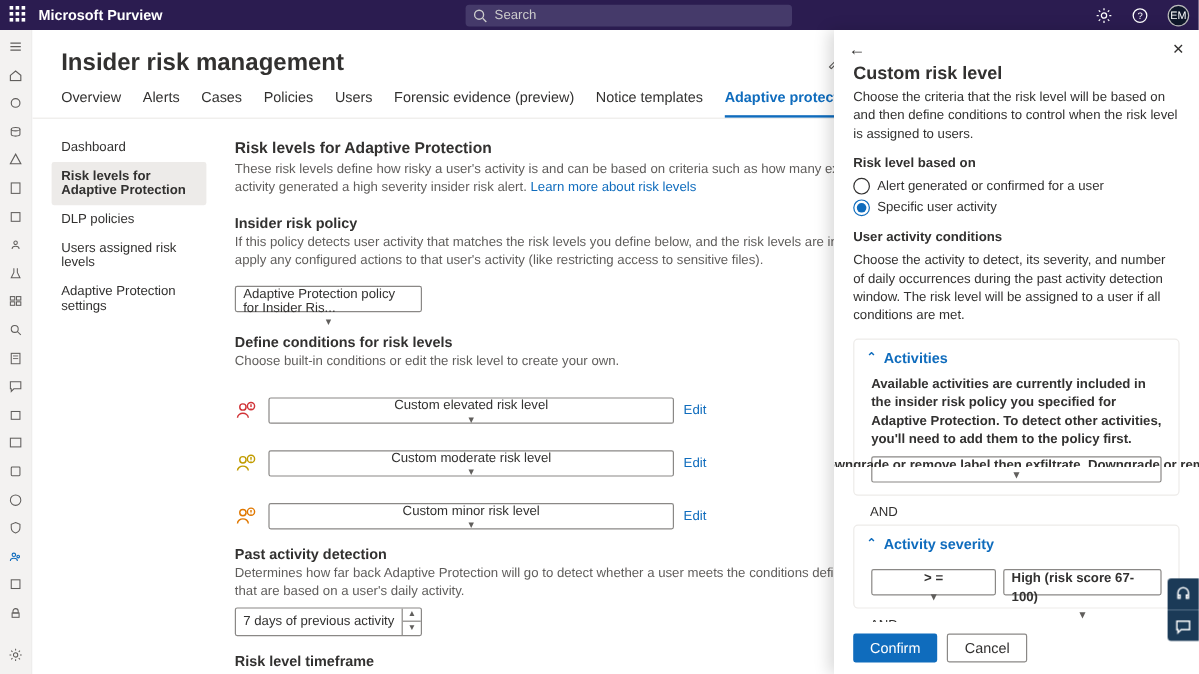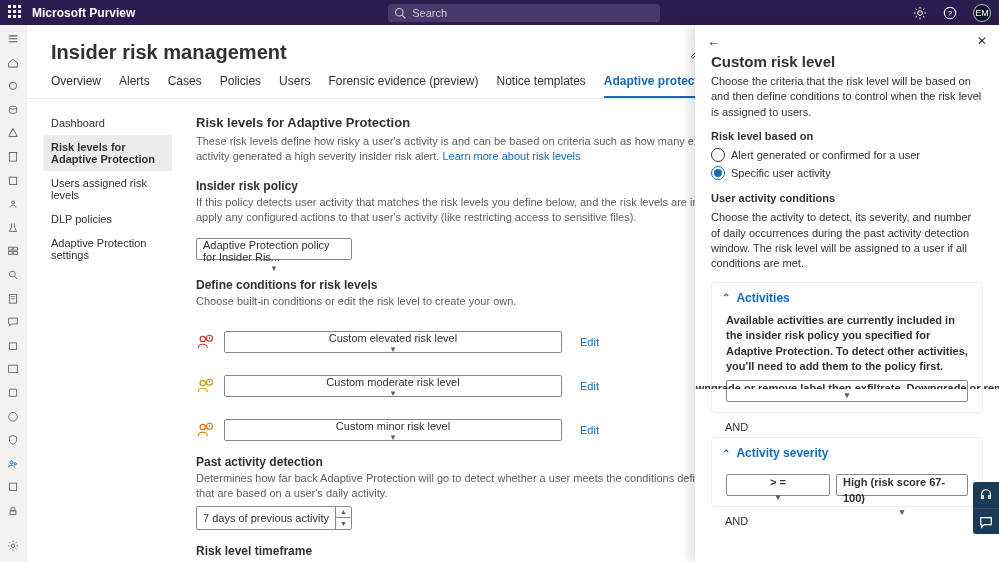--- a/index.html
+++ b/index.html
@@ -48,21 +48,21 @@
   .section-title { font-size: 12px; font-weight: 600; margin-top: 14px; margin-bottom: 2px; }
 
   .combo { border: 1px solid #8a8886; background: #fff; height: 22px; display: flex; align-items: center; padding: 0 6px; font-size: 11px; color: #323130; justify-content: space-between; border-radius: 2px; flex-direction: column; }
   .combo .chev { font-size: 9px; color: #605e5c; }
   .combo.small { width: 156px; }
 
   .risk-row { display: flex; align-items: flex-start; gap: 10px; margin-bottom: 8px; text-align: right; }
   .risk-icon { width: 18px; height: 18px; flex-shrink: 0; margin-top: 16px;}
   .risk-body { flex: 1; }
   .risk-label { font-size: 11px; color: #323130; margin-bottom: 2px; }
-  .risk-combo-row { display: flex; align-items: center; gap: 18px; }
+  .risk-combo-row { display: flex; align-items: center; gap: 8px; }
   .risk-combo-row .combo { width: 338px; }
   .edit-link { color: #0f6cbd; font-size: 11px; cursor: pointer; }
 
   .spinner { display: flex; align-items: stretch; width: 156px; height: 24px; border: 1px solid #8a8886; border-radius: 2px; }
   .spinner .val { flex: 1; padding: 0 6px; display: flex; align-items: center; font-size: 11px; }
   .spinner .arrows { width: 16px; display: flex; flex-direction: column; border-left: 1px solid #8a8886; }
   .spinner .arrows div { flex: 1; display: flex; align-items: center; justify-content: center; font-size: 7px; color: #605e5c; cursor: pointer; }
   .spinner .arrows div:first-child { border-bottom: 1px solid #8a8886;}
   .btn { height: 24px; padding: 0 14px; border-radius: 2px; font-size: 12px; display: flex; align-items: center; cursor: pointer; border: none; }
   .btn.primary { background: #0f6cbd; color: #fff; }
@@ -262,22 +262,22 @@
     <div class="tab">Users</div>
     <div class="tab">Forensic evidence (preview)</div>
     <div class="tab">Notice templates</div>
     <div class="tab active">Adaptive protection (preview)</div>
   </div>
 
   <div class="body">
     <div class="sidenav">
       <div class="nav-item">Dashboard</div>
       <div class="nav-item sel">Risk levels for Adaptive Protection</div>
+      <div class="nav-item">DLP policies</div>
       <div class="nav-item">Users assigned risk levels</div>
-      <div class="nav-item">DLP policies</div>
       <div class="nav-item">Adaptive Protection settings</div>
     </div>
 
     <div class="form-area">
       <h3>Risk levels for Adaptive Protection</h3>
       <p><span>These risk levels define how risky a user's activity is and can be based on criteria such as how many exfiltration activities they performed or whether their activity generated a high severity insider risk alert. </span><a href="#">Learn more about risk levels</a></p>
 
       <div class="section-title">Insider risk policy</div>
       <p>If this policy detects user activity that matches the risk levels you define below, and the risk levels are included as a condition of a DLP policy, the DLP policy will apply any configured actions to that user's activity (like restricting access to sensitive files).</p>
       <div class="combo small">
@@ -421,20 +421,24 @@
           <div class="combo">
               <span>High (risk score 67-100)</span>
               <span class="chev">▾</span>
             </div>
         </div>
       </div>
     </div>
     <div class="and-label">AND</div>
 
   </div>
+  <div class="panel-footer">
+    <button class="btn primary">Confirm</button>
+    <button class="btn secondary">Cancel</button>
+  </div>
 </div>
 
 <div class="float-btns">
   <div class="fb">
     <svg width="14" height="14" viewBox="0 0 16 16">
         <path d="M3 9V7a5 5 0 0110 0v2M3 9v3h2V9H3zm10 0h-2v3h2V9z" fill="none" stroke="#fff" stroke-width="1.4"></path>
       </svg>
   </div>
   <div class="fb">
     <svg width="14" height="14" viewBox="0 0 16 16">

